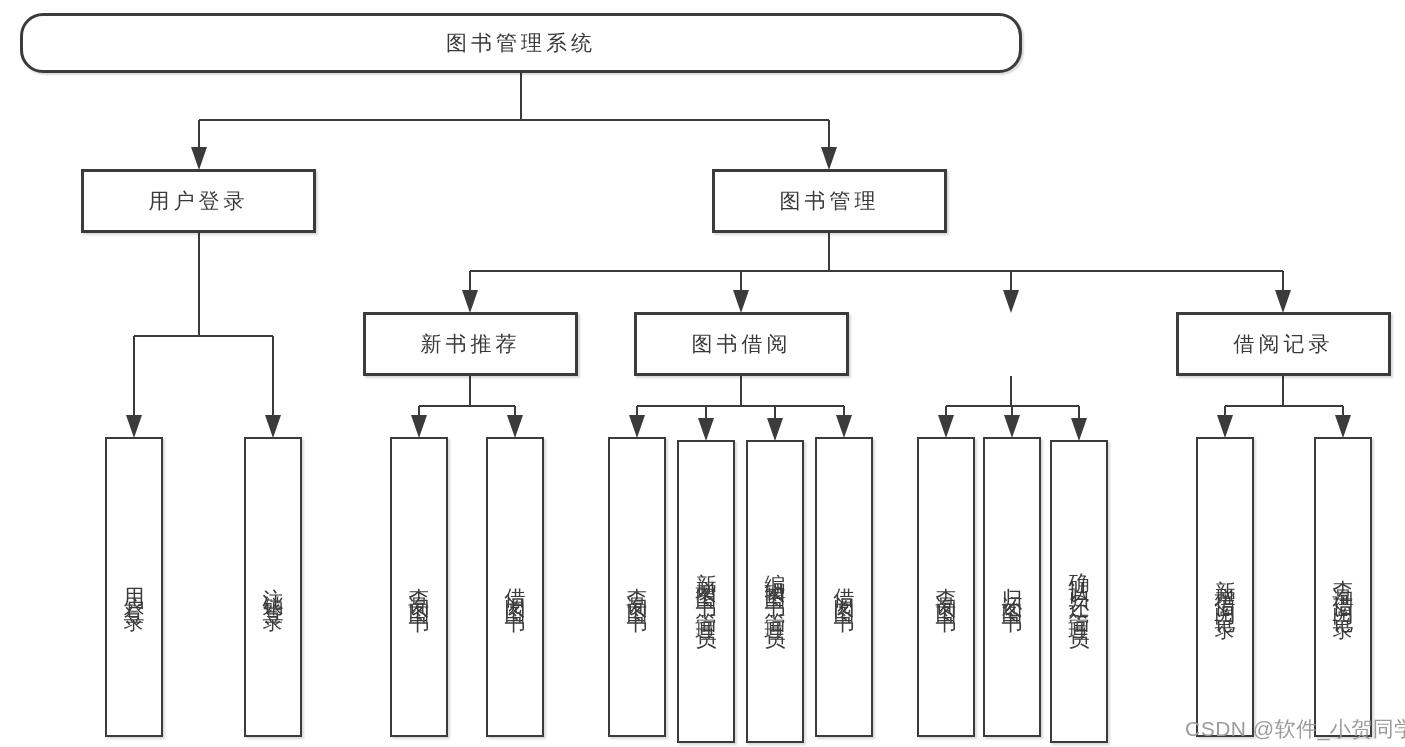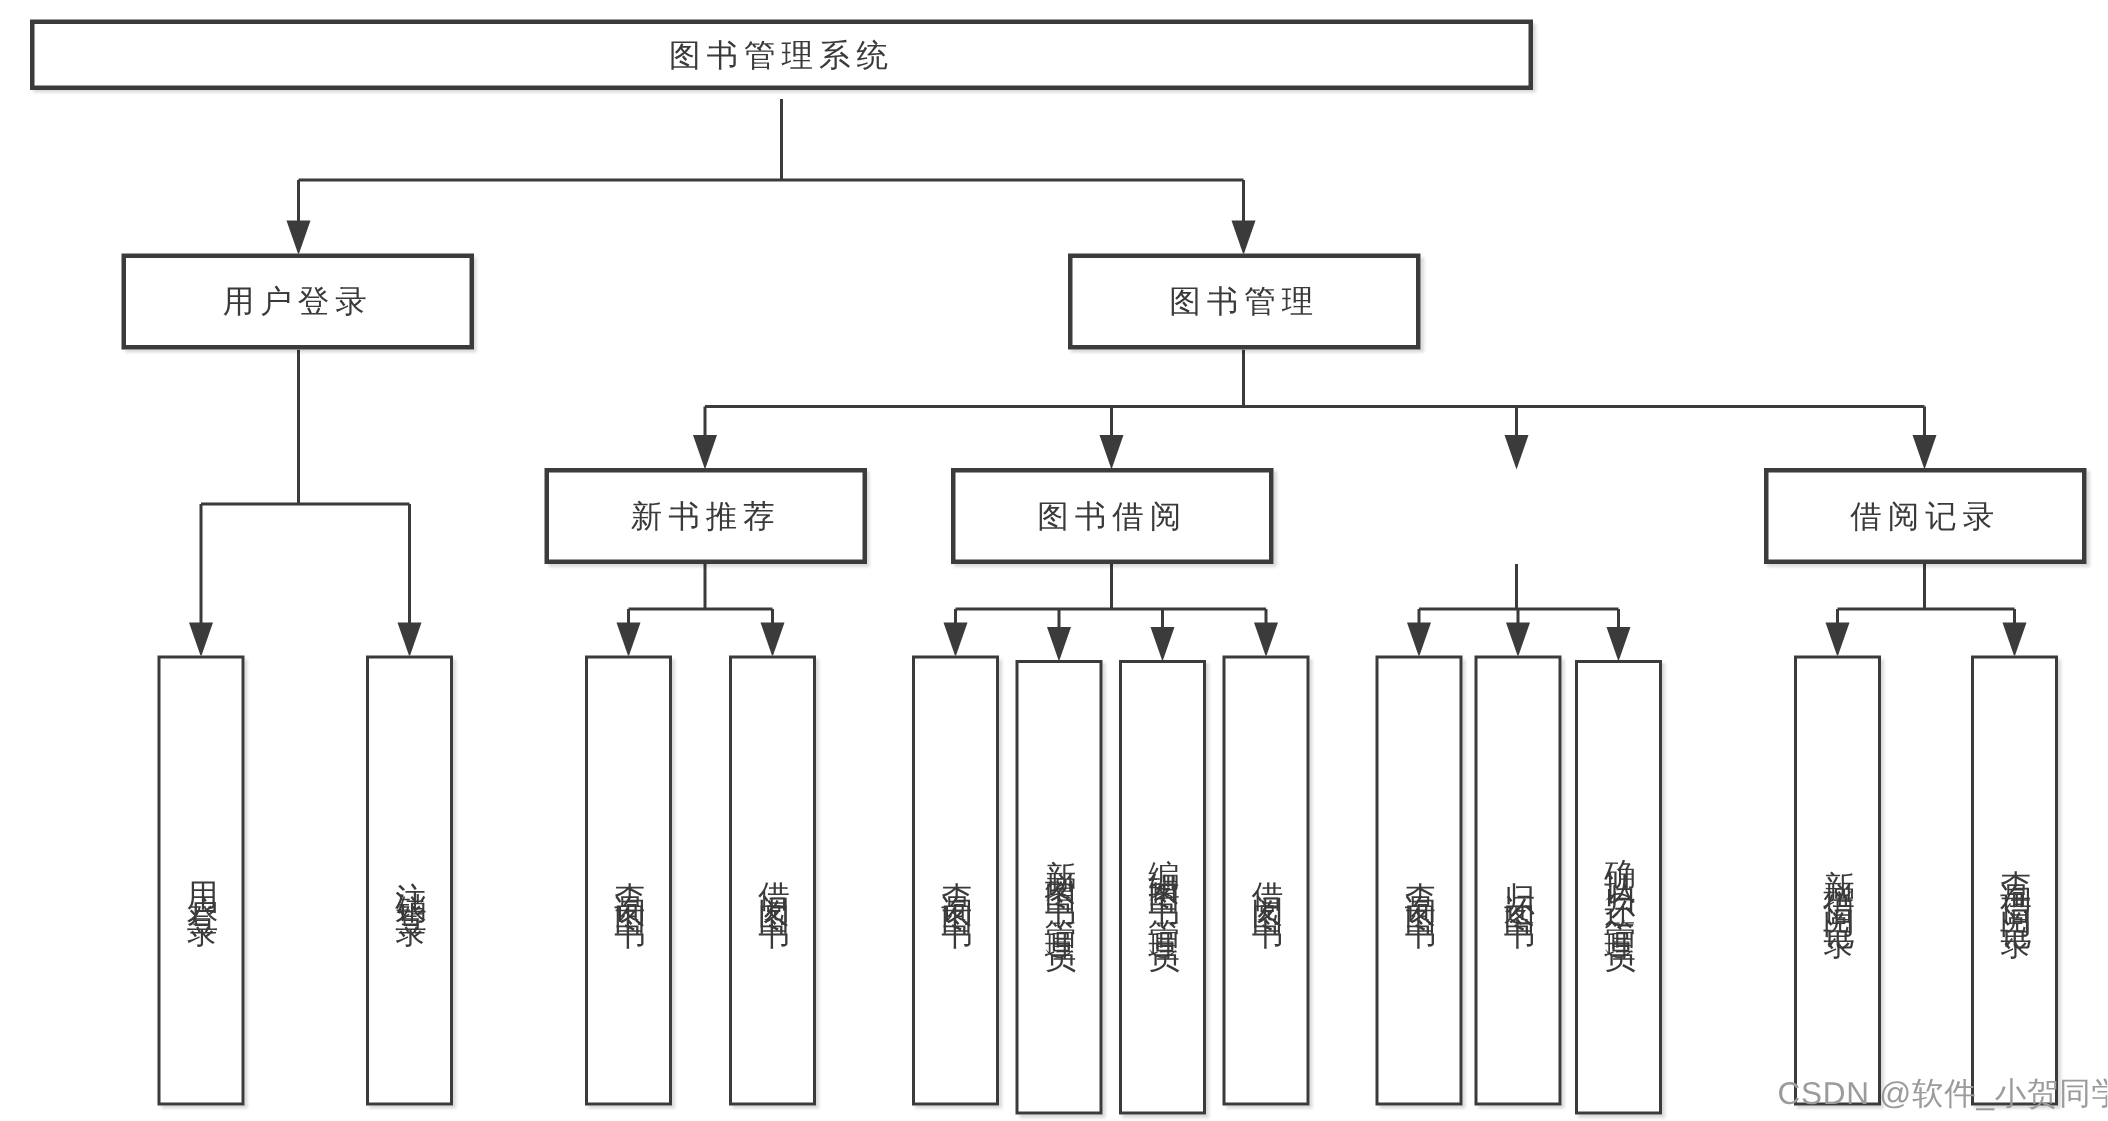--- a/index.html
+++ b/index.html
@@ -64,21 +64,21 @@
       <polygon points="767,418 783,418 775,441"></polygon>
       <polygon points="836,415 852,415 844,438"></polygon>
       <polygon points="938,415 954,415 946,438"></polygon>
       <polygon points="1004,415 1020,415 1012,438"></polygon>
       <polygon points="1071,418 1087,418 1079,441"></polygon>
       <polygon points="1217,415 1233,415 1225,438"></polygon>
       <polygon points="1335,415 1351,415 1343,438"></polygon>
     </g>
   </svg>
 
-  <div class="hnode" style="left:20px;top:13px;width:1002px;height:47px;">图书管理系统</div>
+  <div class="hnode" style="left:20px;top:13px;width:1002px;height:60px;border-radius:23px;">图书管理系统</div>
 
   <div class="hnode" style="left:81px;top:169px;width:235px;height:64px;">用户登录</div>
   <div class="hnode" style="left:712px;top:169px;width:235px;height:64px;">图书管理</div>
 
   <div class="hnode" style="left:634px;top:312px;width:215px;height:64px;">图书借阅</div>
   <div class="hnode" style="left:363px;top:312px;width:215px;height:64px;">新书推荐</div>
   <div class="hnode" style="left:1176px;top:312px;width:215px;height:64px;">借阅记录</div>
 
   <div class="leaf" style="left:105px;top:437px;height:300px;">用户登录</div>
   <div class="leaf" style="left:244px;top:437px;height:300px;">注销登录</div>

